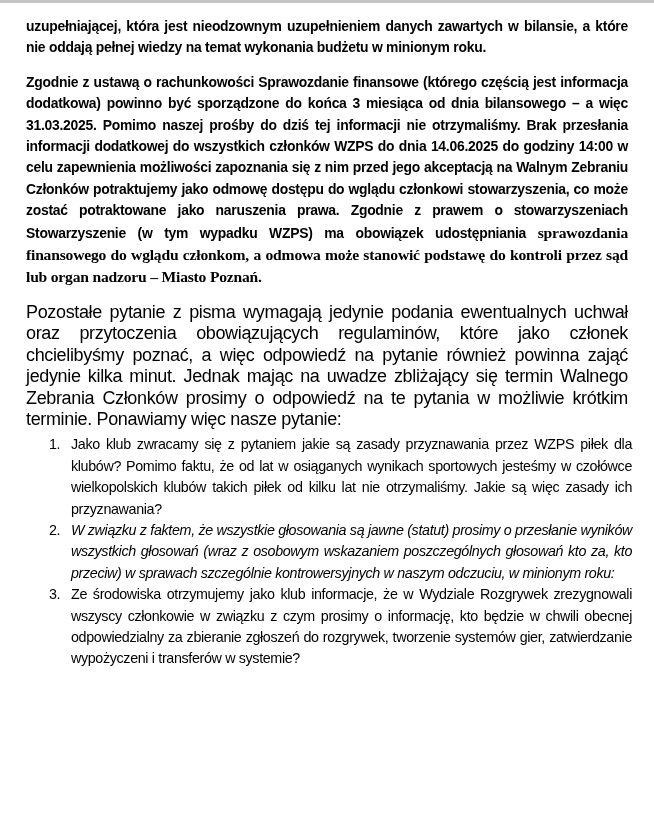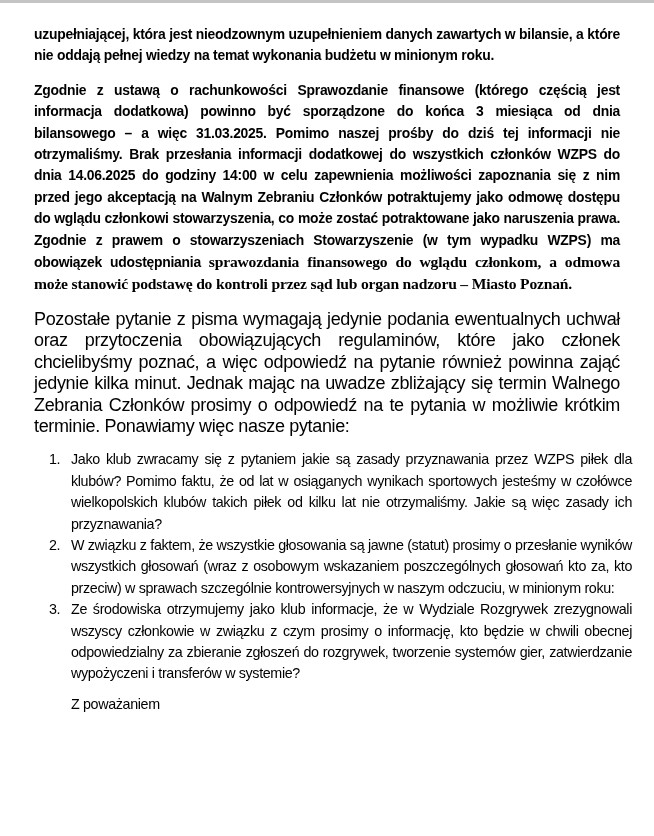--- a/index.html
+++ b/index.html
@@ -22,21 +22,21 @@
       height: 3px;
       background: #c4c4c4;
     }
     .page {
       position: absolute;
       left: 22px;
       top: 12px;
       width: 610px;
     }
     p {
-      margin: 12px;
+      margin: 4px;
       font-size: 14.2px;
       line-height: 21.4px;
       text-align: justify;
     }
     .bold {
       font-weight: bold;
       letter-spacing: -0.25px;
       font-size: 13.9px;
     }
     .serif {
@@ -66,20 +66,21 @@
       letter-spacing: -0.35px;
     }
     ol.questions li .num {
       position: absolute;
       left: 27px;
       top: 0;
     }
     .sub-line {
       display: block;
       text-align: justify;
+      font-style: italic;
     }
     .closing {
       margin-top: 9px;
       padding-left: 49px;
       font-size: 14.3px;
       line-height: 21.4px;
       letter-spacing: -0.35px;
     }
   </style>
 </head>
@@ -103,15 +104,14 @@
     <li>
       <span class="num">2.</span>
       <span class="sub-line">W związku z faktem, że wszystkie głosowania są jawne (statut) prosimy o przesłanie wyników wszystkich głosowań (wraz z osobowym wskazaniem poszczególnych głosowań kto za, kto przeciw) w sprawach szczególnie kontrowersyjnych w naszym odczuciu, w minionym roku:</span>
     </li>
     <li>
       <span class="num">3.</span>
       <span>Ze środowiska otrzymujemy jako klub informacje, że w Wydziale Rozgrywek zrezygnowali wszyscy członkowie w związku z czym prosimy o informację, kto będzie w chwili obecnej odpowiedzialny za zbieranie zgłoszeń do rozgrywek, tworzenie systemów gier, zatwierdzanie wypożyczeni i transferów w systemie?</span>
     </li>
   </ol>
 
-  <div class="closing">Z poważaniem</div>
 
 </div>
 
 </body></html>

